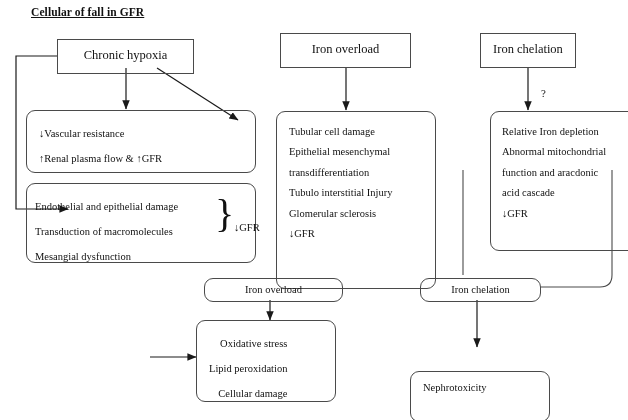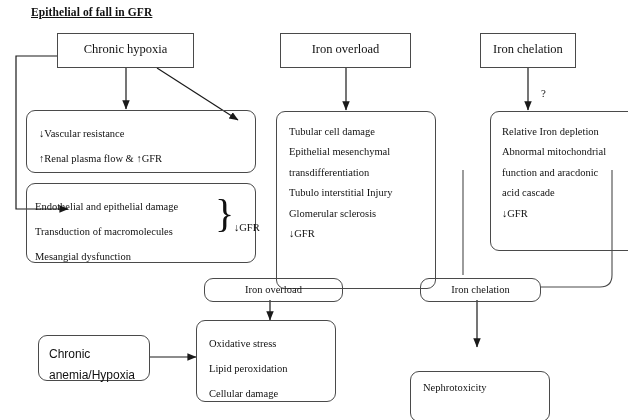--- a/index.html
+++ b/index.html
@@ -77,21 +77,21 @@
     position: absolute;
     font-size: 11px;
     z-index: 4;
   }
 </style>
 </head>
 <body>
 
 <div id="canvas">
 
-  <div class="title" style="left:31px; top:6px;">Epithelial of fall in GFR</div>
+  <div class="title" style="left:31px; top:6px;">Cellular of fall in GFR</div>
 
   <svg id="edges" viewBox="0 0 628 420" xmlns="http://www.w3.org/2000/svg">
     <defs>
       <marker id="ah" markerWidth="9" markerHeight="9" refX="7.2" refY="3.1" orient="auto" markerUnits="strokeWidth">
         <path d="M0,0 L7.6,3.1 L0,6.2 z" fill="#1a1a1a"></path>
       </marker>
     </defs>
 
     <g stroke="#4a4a4a" stroke-width="1.1" fill="none">
       <path d="M463,170 L463,275"></path>
@@ -103,21 +103,21 @@
       <path d="M157,68 L238,120"></path>
       <path d="M57,56 L16,56 L16,209 L68,209"></path>
       <path d="M346,68 L346,110"></path>
       <path d="M528,68 L528,110"></path>
       <path d="M270,300 L270,320"></path>
       <path d="M150,357 L196,357"></path>
       <path d="M477,300 L477,347"></path>
     </g>
   </svg>
 
-  <div class="node sharp" style="left:57px; top:33px; width:137px; height:35px;">
+  <div class="node sharp" style="left:57px; top:39px; width:137px; height:35px;">
     <div class="label ctr" style="left:0; top:9px;">Chronic hypoxia</div>
   </div>
 
   <div class="node sharp" style="left:280px; top:33px; width:131px; height:35px;">
     <div class="label ctr" style="left:0; top:9px;">Iron overload</div>
   </div>
 
   <div class="node sharp" style="left:480px; top:33px; width:96px; height:35px;">
     <div class="label ctr" style="left:0; top:9px;">Iron chelation</div>
   </div>
@@ -156,27 +156,23 @@
 
   <div class="node round" style="left:204px; top:278px; width:139px; height:24px;">
     <div class="label ctr" style="left:0; top:5px; font-size:10.5px;">Iron overload</div>
   </div>
 
   <div class="node round" style="left:420px; top:278px; width:121px; height:24px;">
     <div class="label ctr" style="left:0; top:5px; font-size:10.5px;">Iron chelation</div>
   </div>
 
   <div class="node round" style="left:196px; top:320px; width:140px; height:82px;">
-    <div class="label lst" style="left:12px; top:10px; line-height:2.4;">Oxidative stress
+    <div class="label lst" style="left:12px; top:10px; line-height:2.4;text-align:right;">Oxidative stress
 Lipid peroxidation
 Cellular damage</div>
   </div>
 
-  <div class="node round" style="left:38px; top:335px; width:112px; height:46px;">
-    <div class="label sans" style="left:10px; top:8px; line-height:1.75;">Chronic
-anemia/Hypoxia</div>
-  </div>
 
   <div class="node round" style="left:410px; top:347px; width:140px; height:51px;margin-top:24px;">
     <div class="label lst" style="left:12px; top:10px;">Nephrotoxicity</div>
   </div>
 
 </div>
 
 </body></html>

